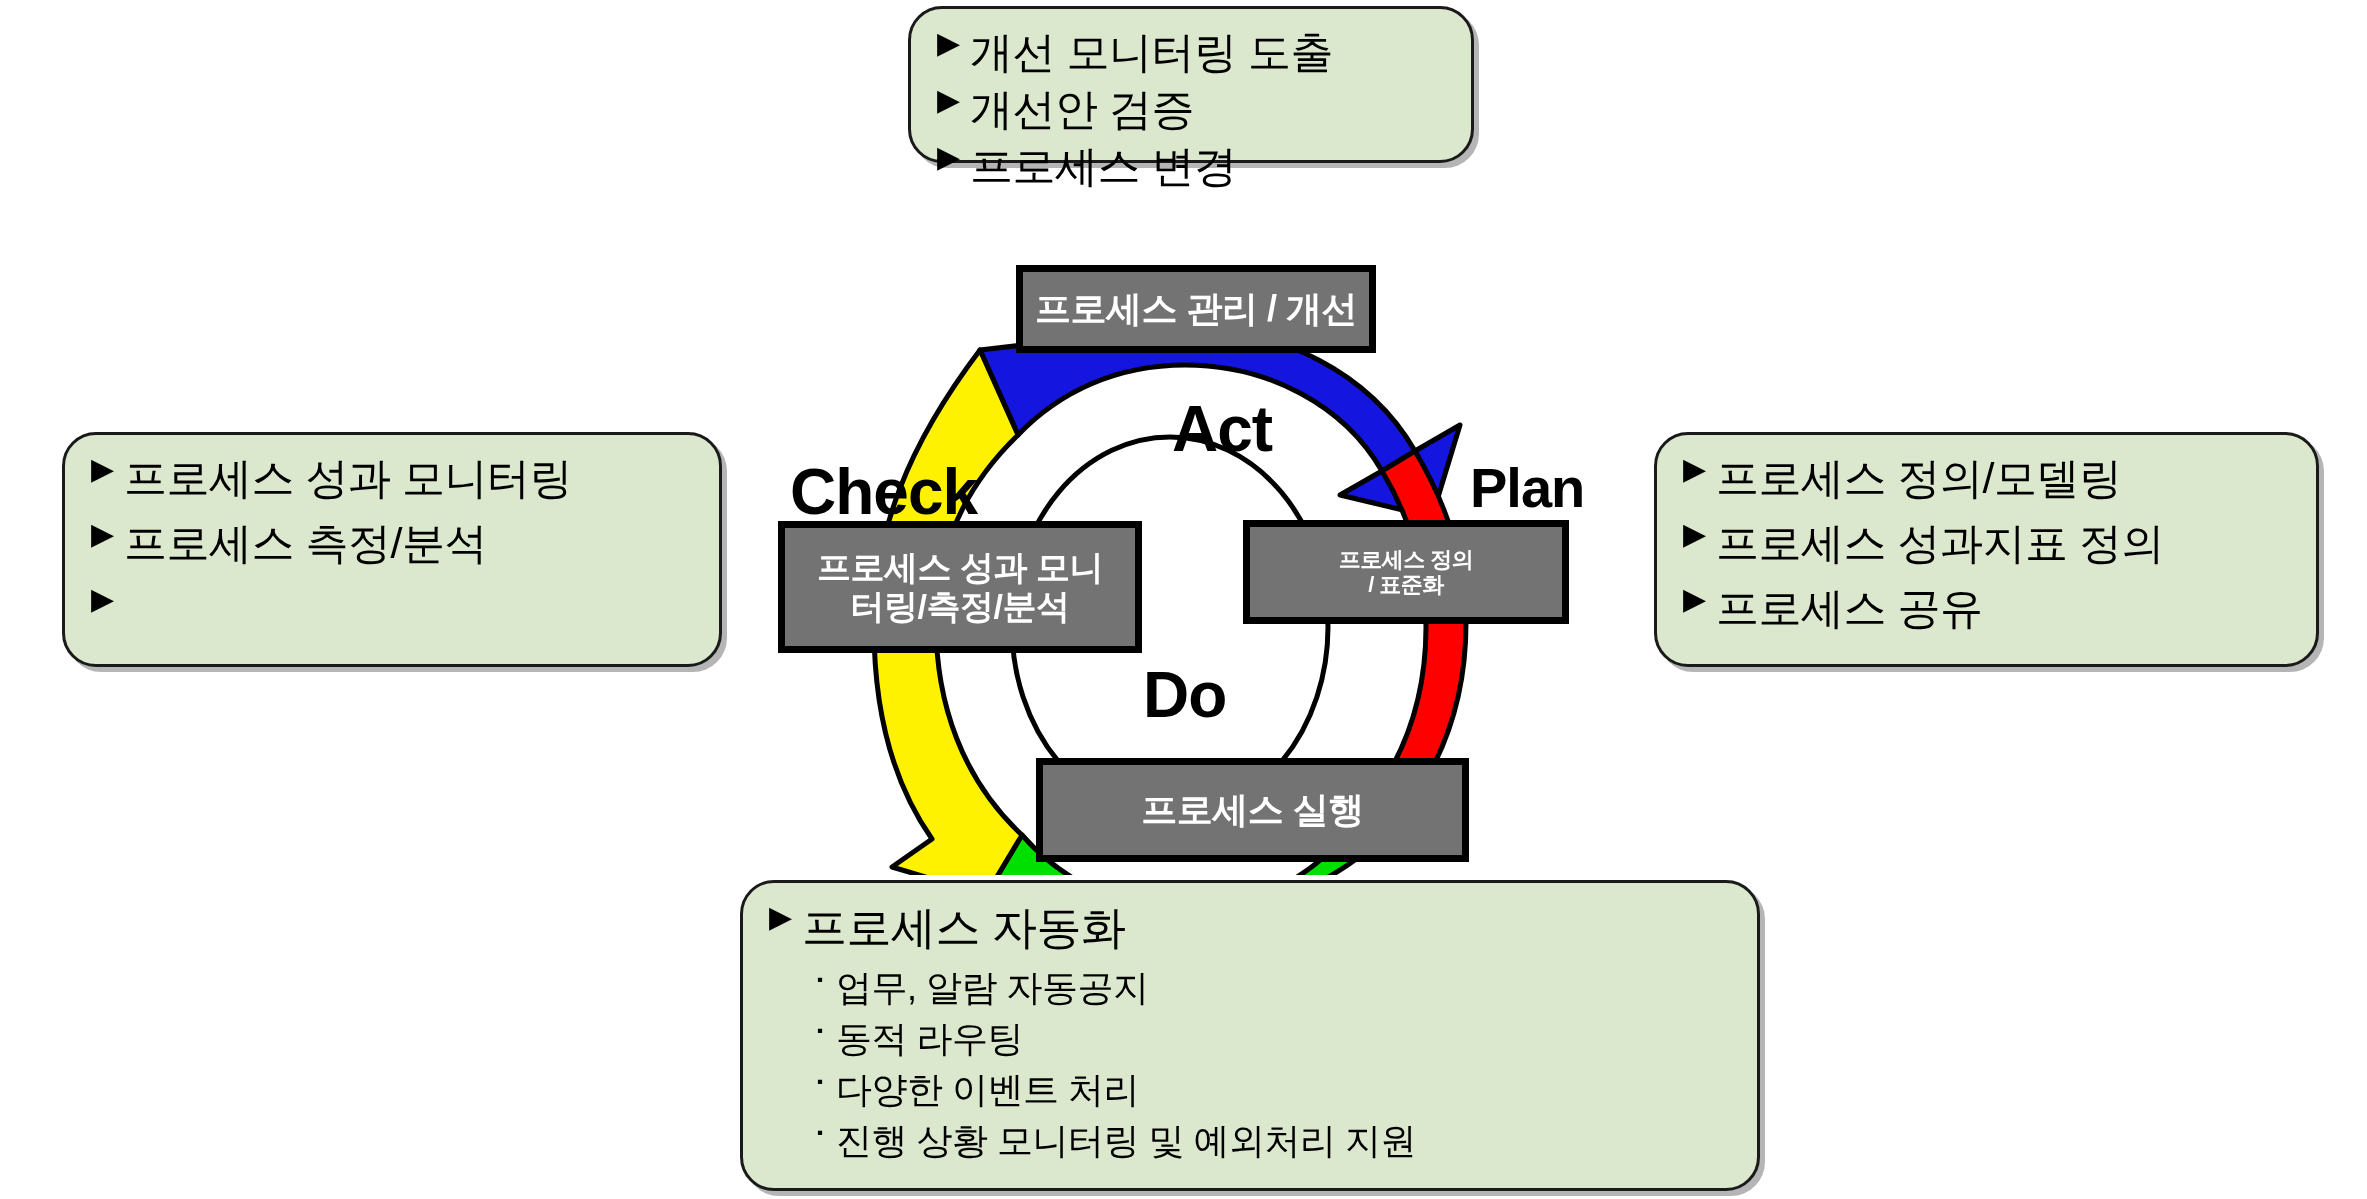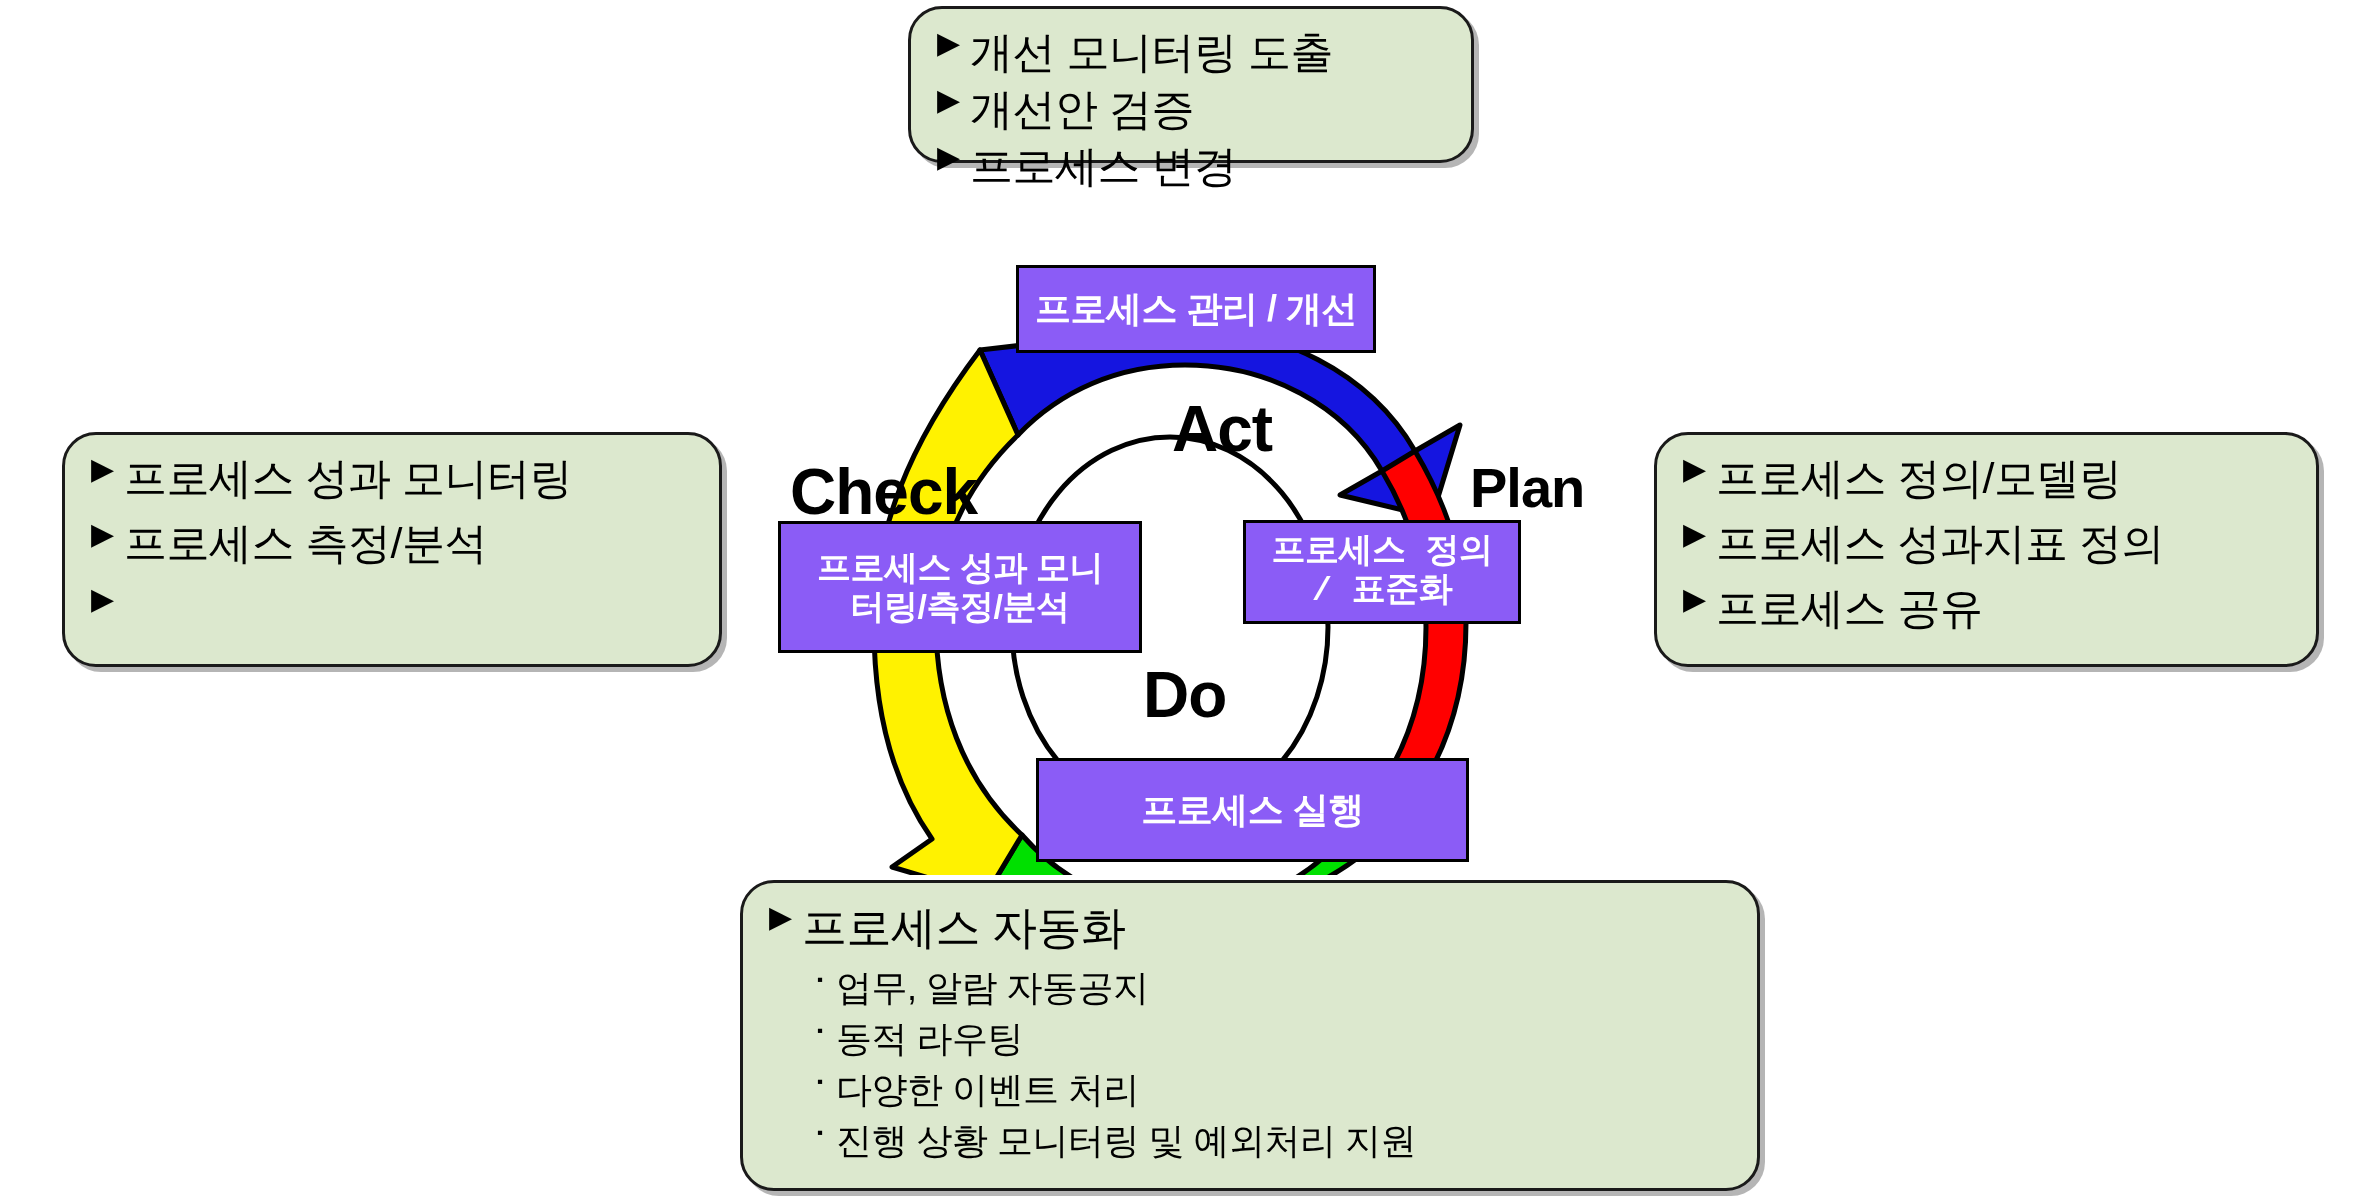--- a/index.html
+++ b/index.html
@@ -101,33 +101,33 @@
   }
   #word-act   { left: 1172px; top: 392px; font-size: 64px; }
   #word-plan  { left: 1470px; top: 455px; font-size: 56px; }
   #word-do    { left: 1143px; top: 658px; font-size: 64px; }
   #word-check { left: 790px;  top: 455px; font-size: 64px; }
 
   
   .plate {
     position: absolute;
     box-sizing: border-box;
-    background: #8b5cf6;
-    border: 3px solid #000000;
+    background: #737373;
+    border: 7px solid #000000;
     display: flex;
     align-items: center;
     justify-content: center;
     text-align: center;
     color: #FFFFFF;
     font-weight: bold;
     line-height: 1.14;
     letter-spacing: -0.5px;
   }
   #plate-act   { left: 1016px; top: 265px; width: 360px; height: 88px;  font-size: 36px; }
-  #plate-plan  { left: 1243px; top: 520px; width: 278px; height: 104px; font-size: 34px; font-family: Liberation Mono, monospace; }
+  #plate-plan  { left: 1243px; top: 520px; width: 326px; height: 104px; font-size: 22px; }
   #plate-check { left: 778px;  top: 521px; width: 364px; height: 132px; font-size: 34px; }
   #plate-do    { left: 1036px; top: 758px; width: 433px; height: 104px; font-size: 36px; }
 </style>
 </head>
 <body>
 
 <div id="canvas">
 
   <div id="cycle">
     <svg viewBox="0 0 850 620" xmlns="http://www.w3.org/2000/svg">

